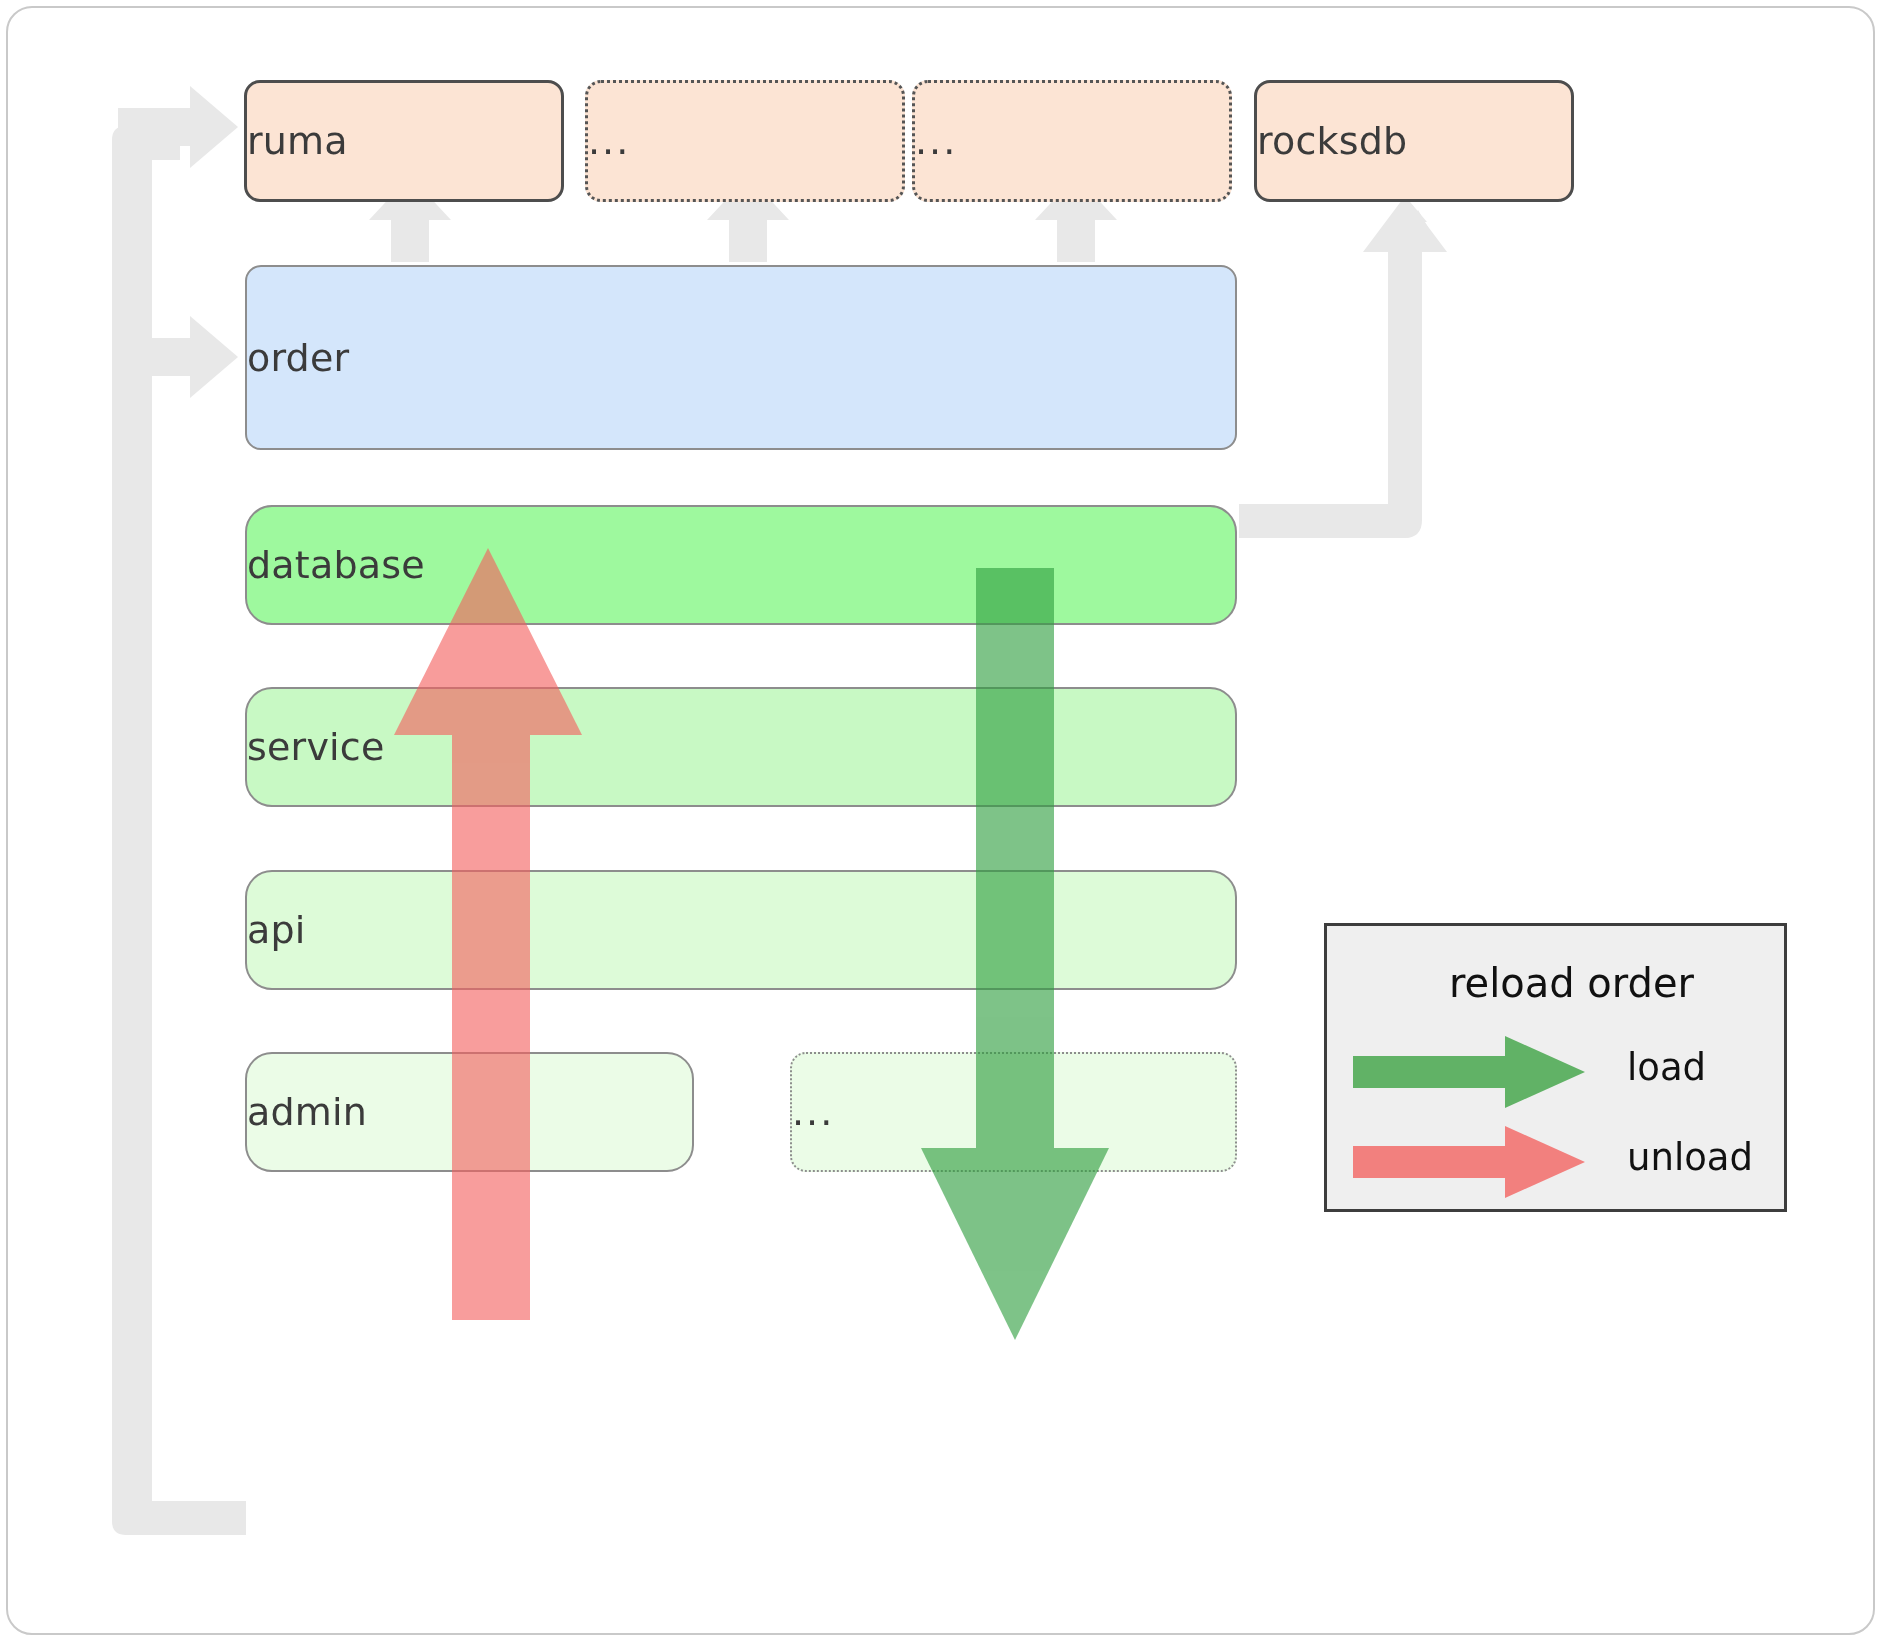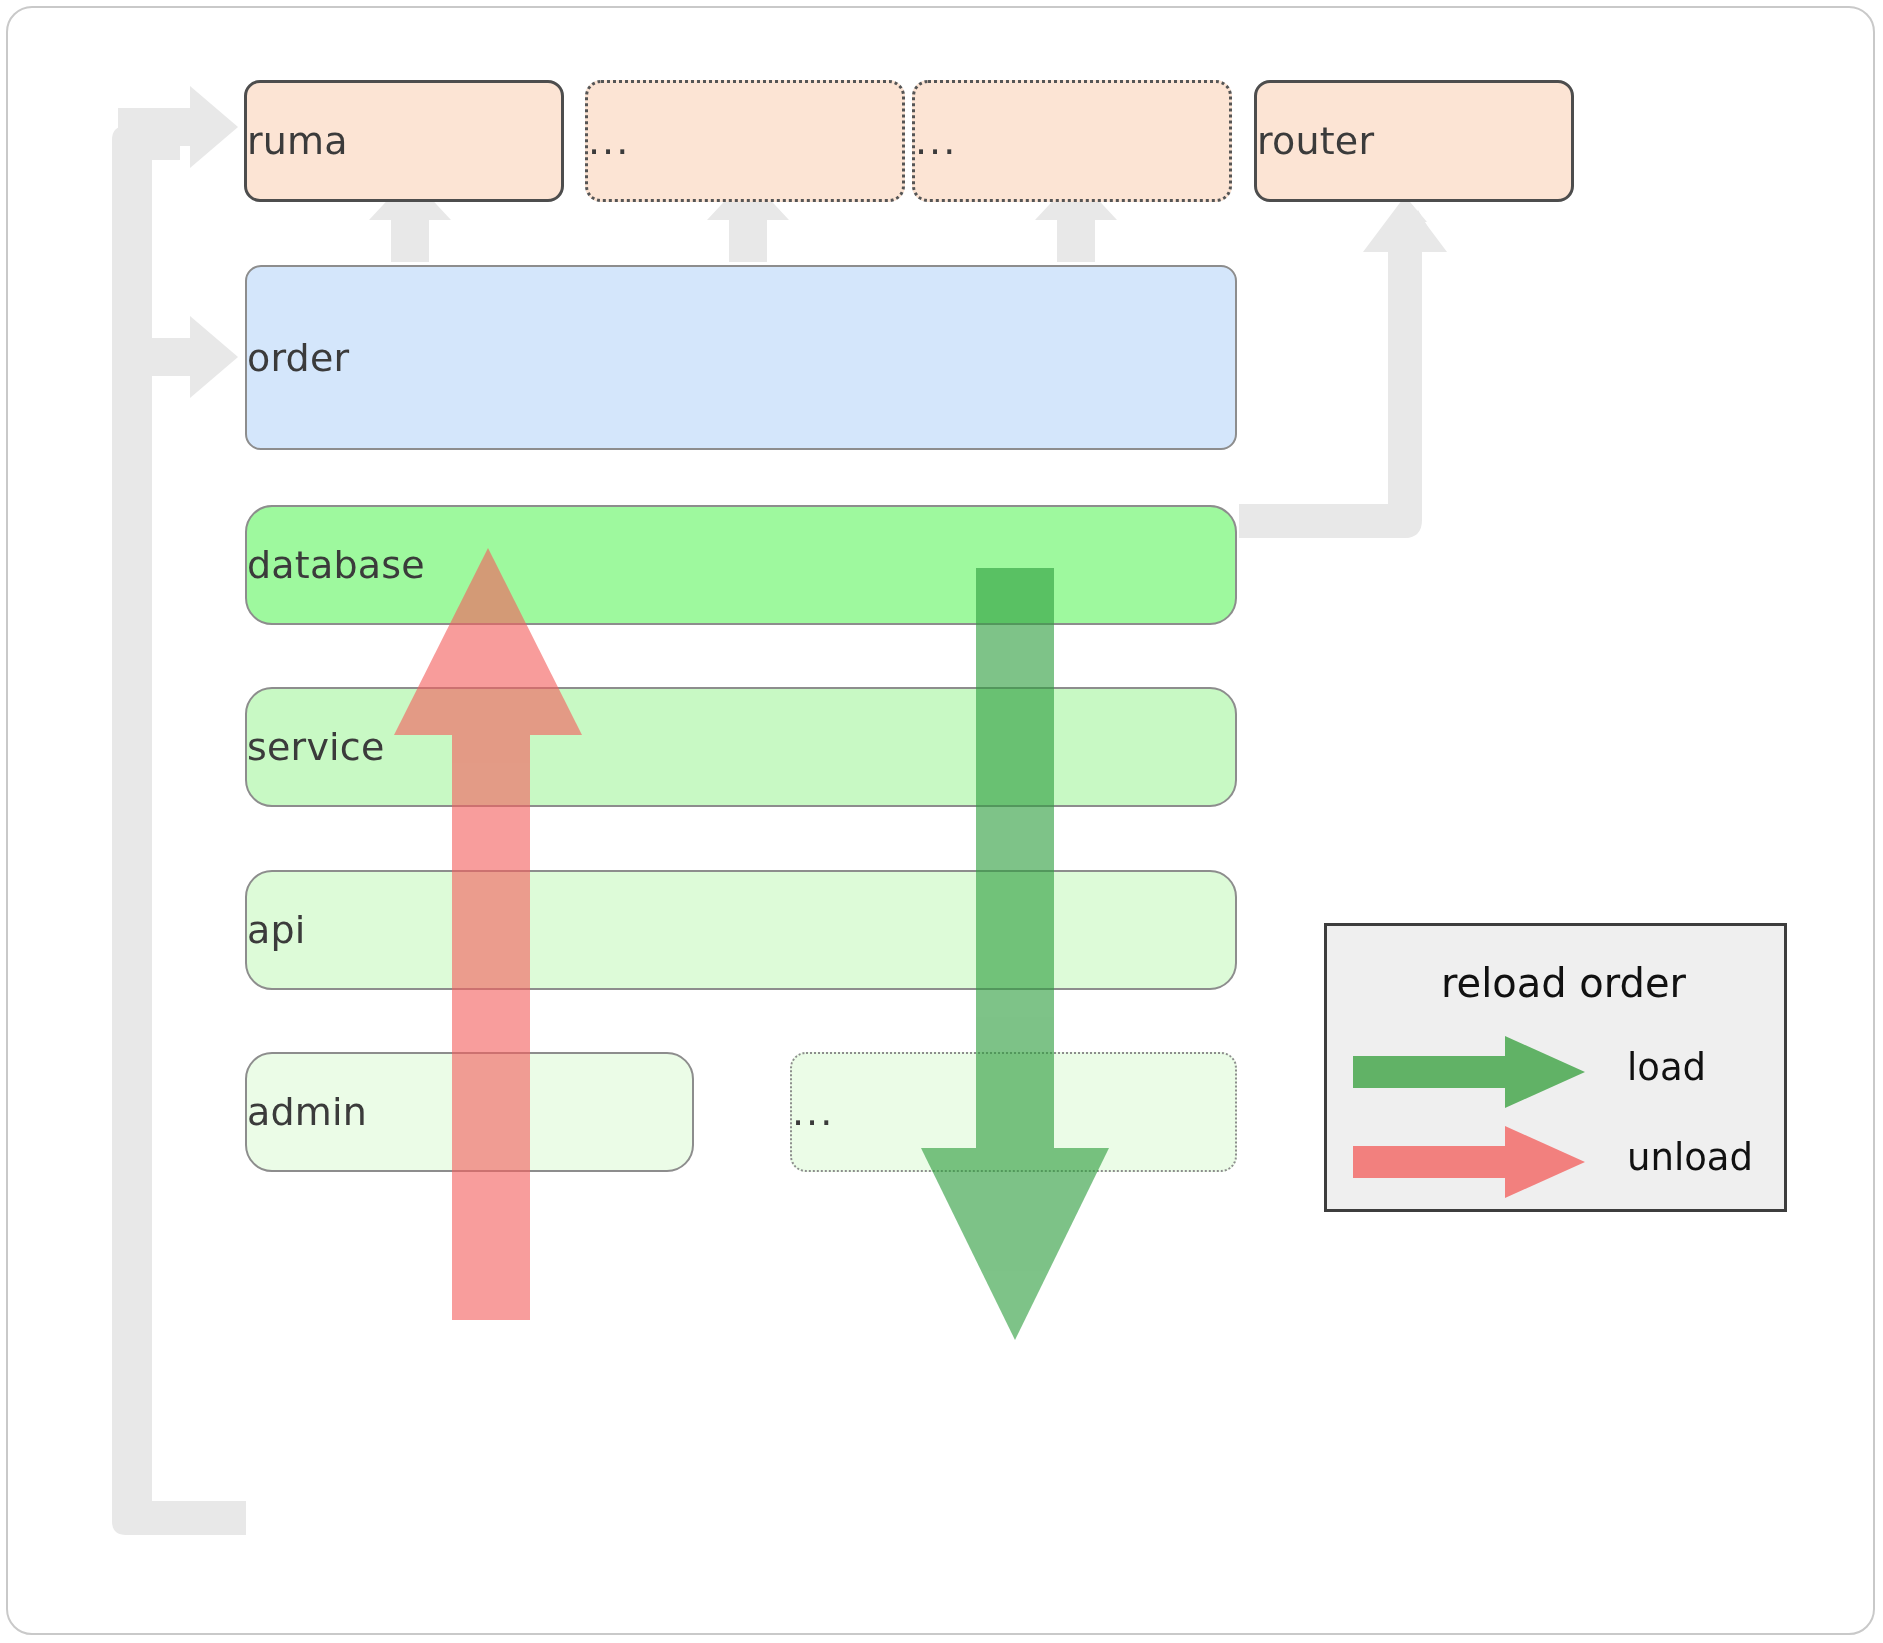--- a/index.html
+++ b/index.html
@@ -89,21 +89,21 @@
     left: 1324px;
     top: 923px;
     width: 463px;
     height: 289px;
     box-sizing: border-box;
     background: #efefef;
     border: 3px solid #3d3d3d;
   }
   #legend-title {
     position: absolute;
-    left: 8px;
+    left: 16px;
     top: 34px;
     width: 100%;
     text-align: center;
     font-size: 40px;
     color: #111111;
     font-family: "DejaVu Sans", sans-serif;
   }
   .legend-row {
     position: absolute;
     left: 0;
@@ -180,21 +180,21 @@
 
   <div class="node dep-dotted" style="left:585px; top:80px; width:320px; height:122px;">
     <span class="dots">...</span>
   </div>
 
   <div class="node dep-dotted" style="left:912px; top:80px; width:320px; height:122px;">
     <span class="dots">...</span>
   </div>
 
   <div class="node dep" style="left:1254px; top:80px; width:320px; height:122px;">
-    <span>router</span>
+    <span>rocksdb</span>
   </div>
 
   <div class="node core" style="left:245px; top:265px; width:992px; height:185px;">
     <span>order</span>
   </div>
 
   <div class="node lyr" style="left:245px; top:505px; width:992px; height:120px; background:#9ef99e;">
     <span>database</span>
   </div>
 

